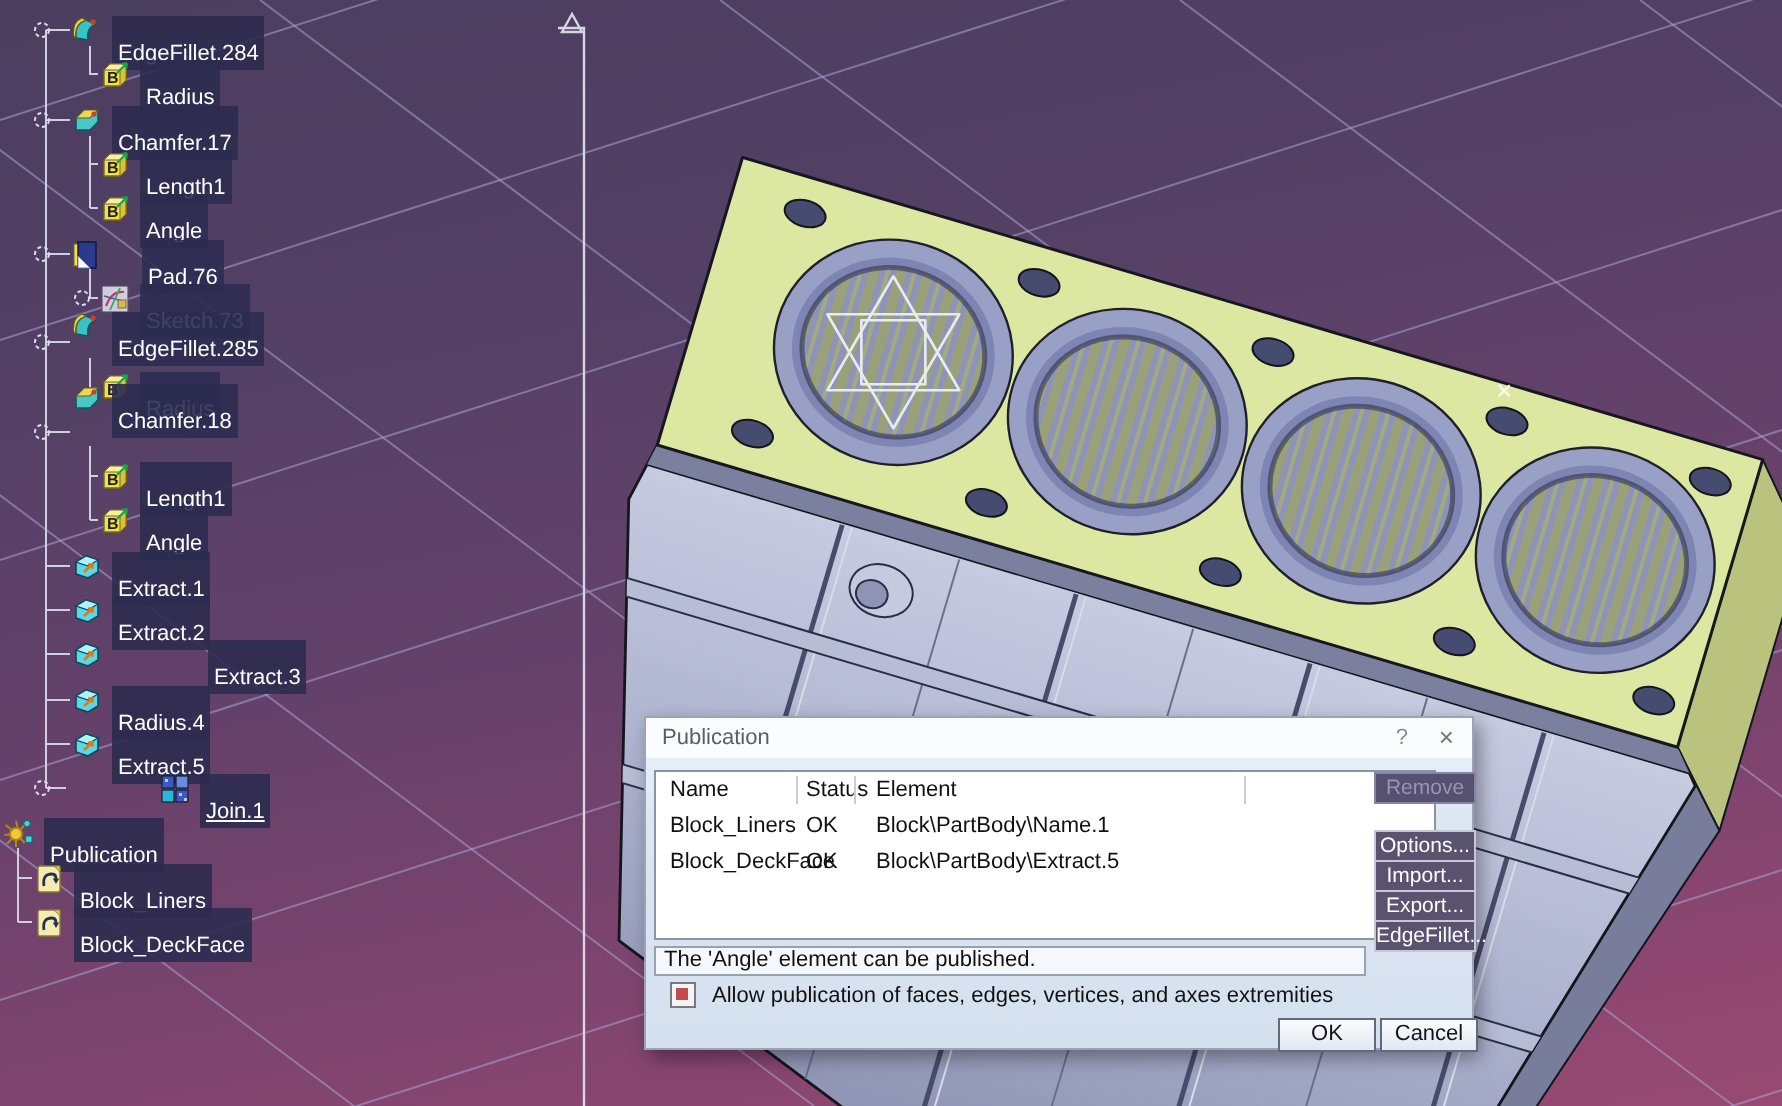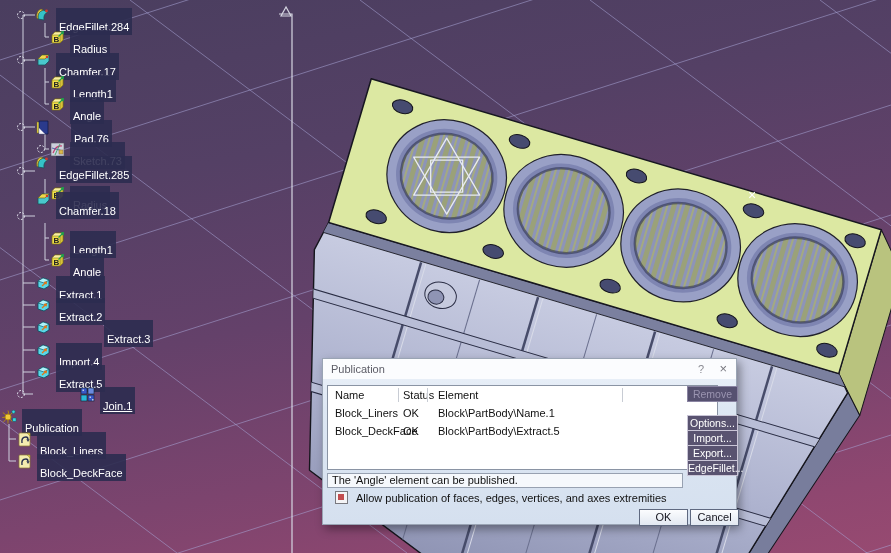--- a/index.html
+++ b/index.html
@@ -382,21 +382,21 @@
     <span class="tree-label" style="left: 56px; margin-left: 48px;">Extract.3</span>
   </div>
     <div class="tree-item" style="top: 343px;">
     <span class="tree-icon" style="left: 36px;">
         <svg viewBox="0 0 15 15">
           <polygon points="2,5 7,2 13,4 13,10 8,13 2,11" fill="#5ad8e8" stroke="#0a4a5a" stroke-width="0.8"></polygon>
           <polygon points="2,5 7,2 13,4 8,7 2,5" fill="#aef2fa" stroke="#0a4a5a" stroke-width="0.6"></polygon>
           <path d="M6,10 L10.5,6 M10.5,6 L8,6.3 M10.5,6 L10,8.4" stroke="#e07818" stroke-width="1.2" fill="none"></path>
         </svg>
       </span>
-    <span class="tree-label" style="left: 56px;">Import.4</span>
+    <span class="tree-label" style="left: 56px;">Radius.4</span>
   </div>
     <div class="tree-item" style="top: 365px;">
     <span class="tree-icon" style="left: 36px;">
         <svg viewBox="0 0 15 15">
           <polygon points="2,5 7,2 13,4 13,10 8,13 2,11" fill="#5ad8e8" stroke="#0a4a5a" stroke-width="0.8"></polygon>
           <polygon points="2,5 7,2 13,4 8,7 2,5" fill="#aef2fa" stroke="#0a4a5a" stroke-width="0.6"></polygon>
           <path d="M6,10 L10.5,6 M10.5,6 L8,6.3 M10.5,6 L10,8.4" stroke="#e07818" stroke-width="1.2" fill="none"></path>
         </svg>
       </span>
     <span class="tree-label" style="left: 56px;">Extract.5</span>

